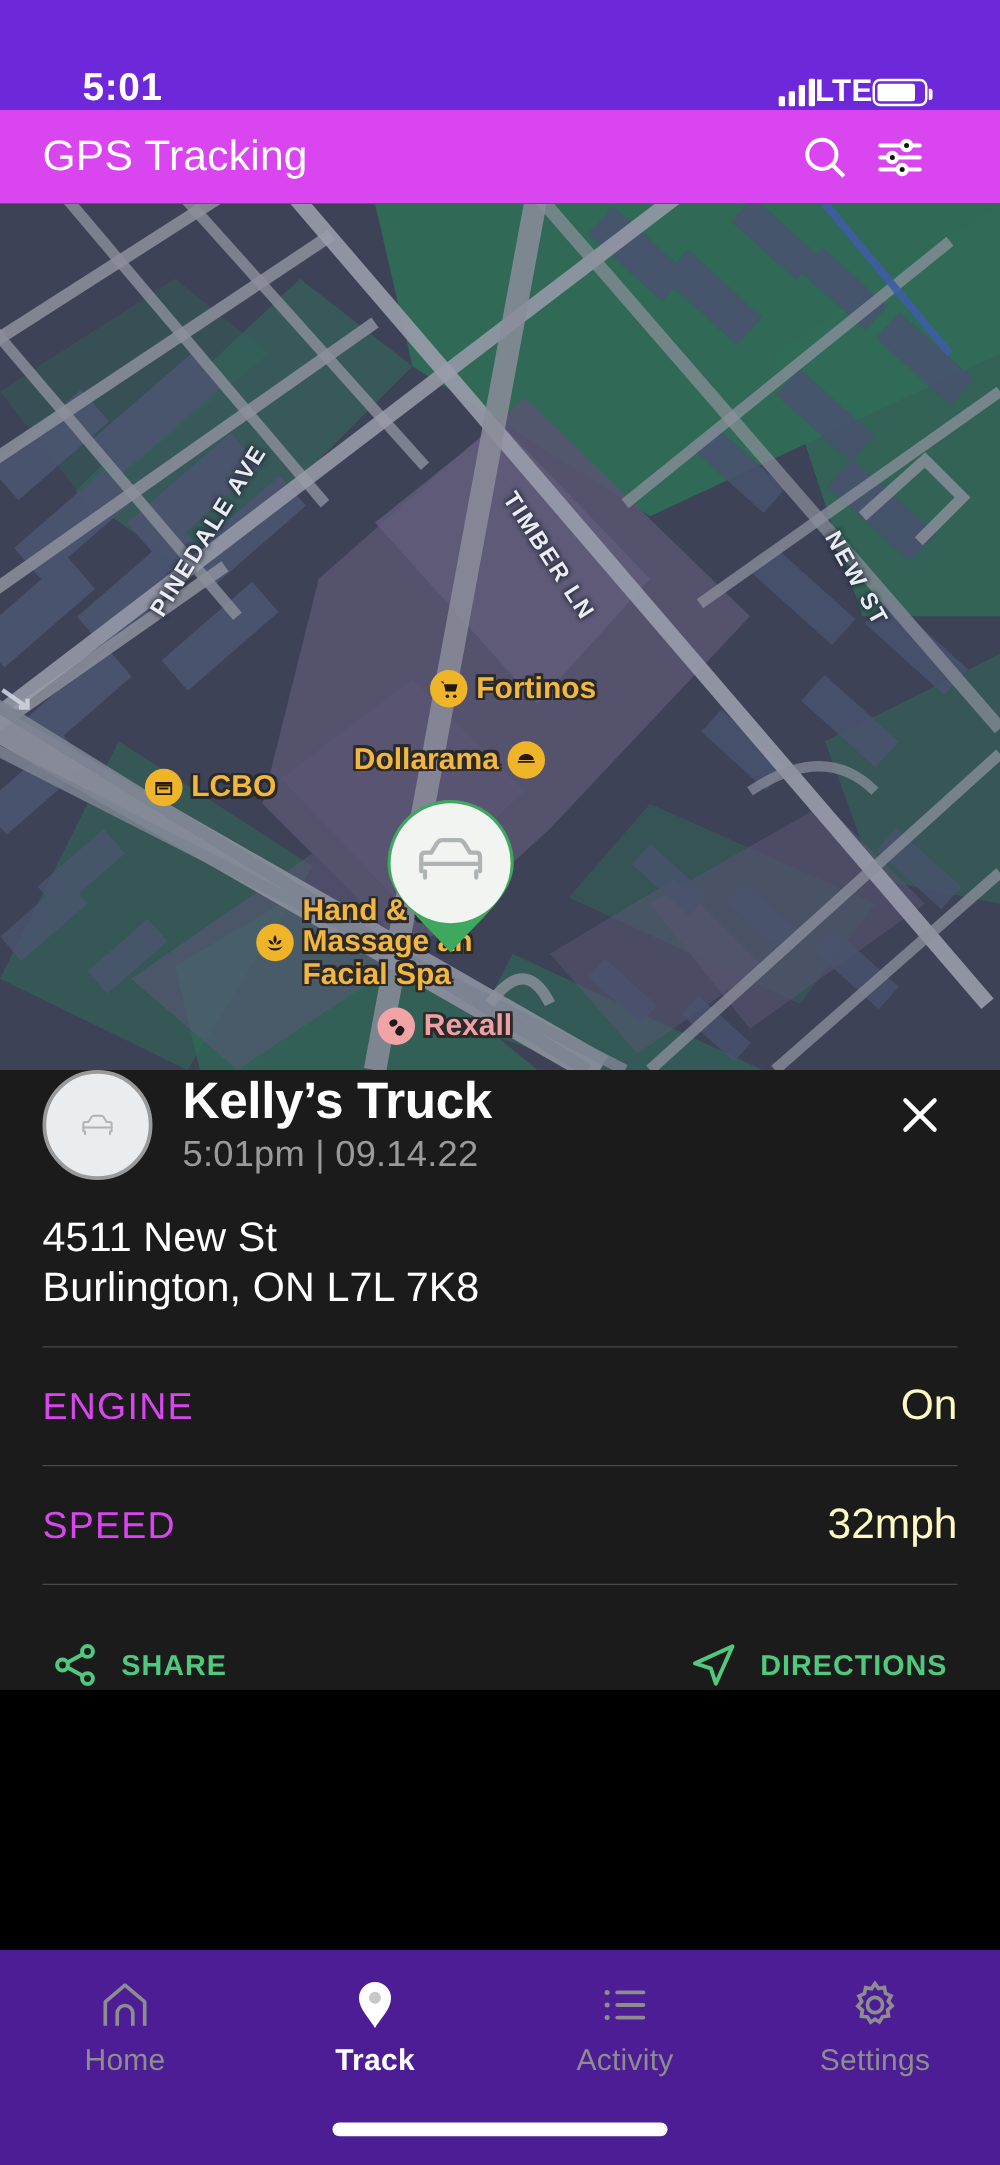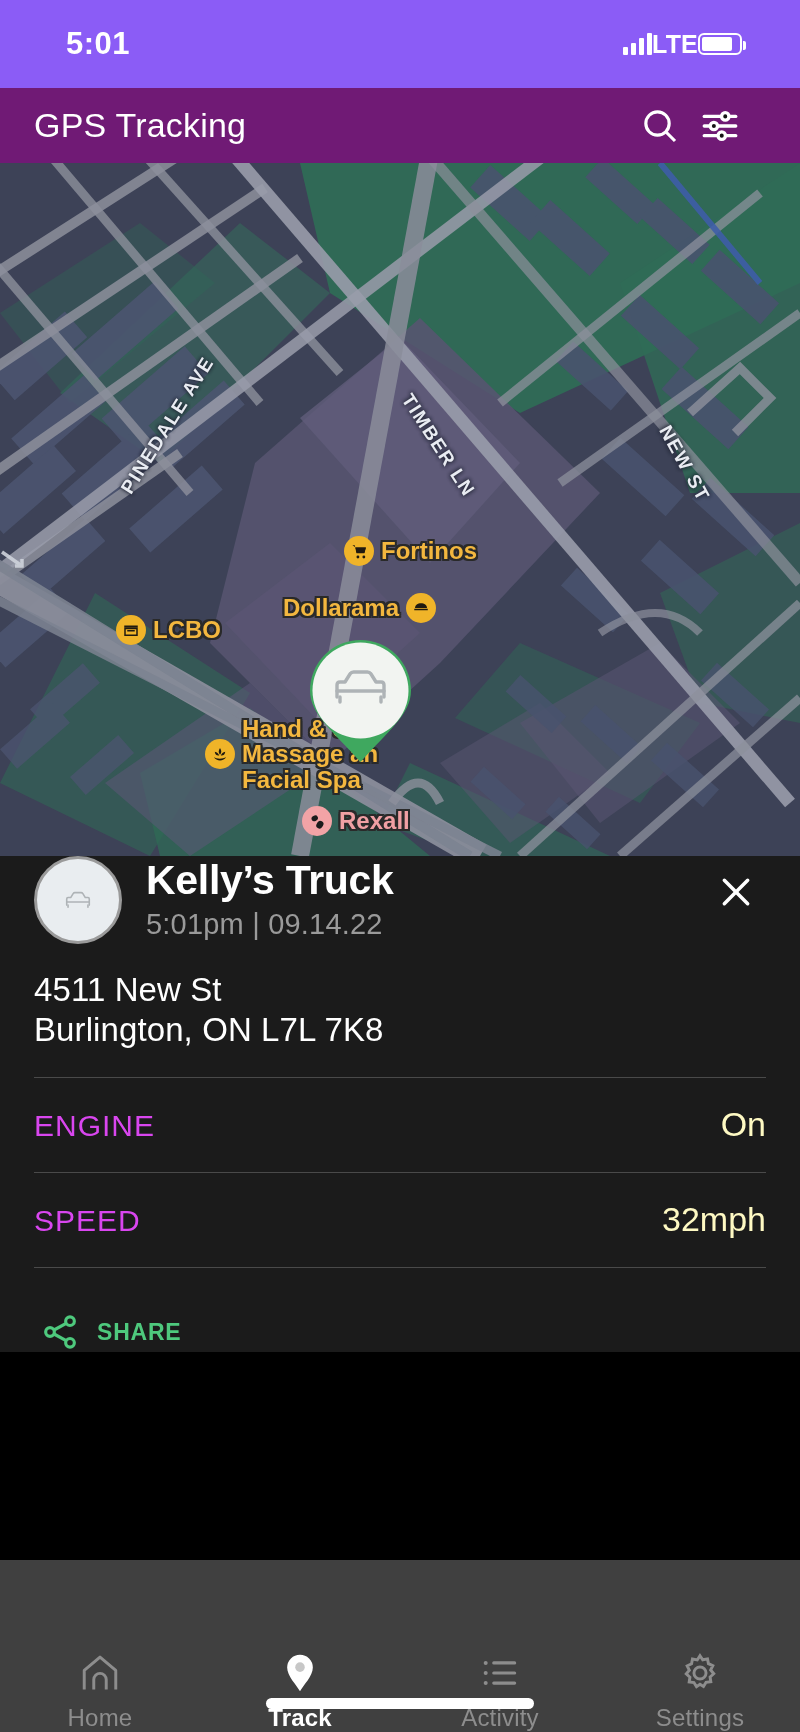--- a/index.html
+++ b/index.html
@@ -5,40 +5,40 @@
   * { margin:0; padding:0; box-sizing:border-box; }
   html,body { background:#000; }
   body {
     width:800px; height:1732px;
     font-family:"Liberation Sans", sans-serif;
     color:#fff; overflow:hidden; position:relative;
   }
 
   
   .statusbar{
-    height:88px; background:#8b5cf6;
-    display:flex; align-items:center; justify-content:space-between;
+    height:88px; background:#6d28d9;
+    display:flex; align-items:flex-end; justify-content:space-between;
     padding:0 58px 0 66px;
   }
   .status-time{ font-size:31px; font-weight:600; letter-spacing:.5px; color:#fff; }
   .status-right{ display:flex; align-items:center; }
   .bars{ display:flex; align-items:flex-end; gap:3px; height:22px; }
   .bars i{ display:block; width:5px; background:#fff; border-radius:1px; }
   .bars i:nth-child(1){height:8px}
   .bars i:nth-child(2){height:12px}
   .bars i:nth-child(3){height:17px}
   .bars i:nth-child(4){height:22px}
   .lte{ font-size:25px; font-weight:600; letter-spacing:.2px; }
   .battery{ position:relative; width:44px; height:22px; border:2.5px solid #fff; border-radius:6px; padding:2px; }
   .battery b{ display:block; height:100%; width:82%; background:#fff; border-radius:2px; }
   .battery:after{ content:""; position:absolute; right:-6px; top:6px; width:3px; height:9px; background:#fff; border-radius:0 2px 2px 0; }
 
   
   .appbar{
-    height:75px; background:#701a75;
+    height:75px; background:#d946ef;
     display:flex; align-items:center; padding:0 50px 0 34px;
   }
   .app-title{ font-size:34px; font-weight:400; color:#fff; flex:1; letter-spacing:.2px; }
   .appbar-btn{ width:60px; height:60px; display:flex; align-items:center; justify-content:center; }
 
   
   .map{
     position:relative; width:800px; height:693px;
     background:#3d4257; overflow:hidden;
   }
@@ -95,21 +95,21 @@
 
   .actions{ display:flex; align-items:center; padding:44px 0 0; }
   .action{ display:flex; align-items:center; gap:17px; }
   .action.share{ margin-left:6px; }
   .action.dirs{ margin-left:auto; margin-right:8px; }
   .action-label{ color:#4ec97d; font-size:23px; font-weight:600; letter-spacing:.8px; }
 
   
   .tabbar{
     position:absolute; left:0; bottom:0; width:800px; height:172px;
-    background:#404040; display:flex; align-items:flex-end; padding-top:22px;
+    background:#4c1d95; display:flex; align-items:flex-start; padding-top:22px;
   }
   .tab{ flex:1; display:flex; flex-direction:column; align-items:center; gap:9px; }
   .tab-label{ font-size:24px; color:#8d8d8d; letter-spacing:.2px; }
   .tab.active .tab-label{ color:#fff; font-weight:700; }
   .home-indicator{
     position:absolute; left:50%; transform:translateX(-50%); bottom:23px;
     width:268px; height:11px; border-radius:6px; background:#fff;
   }
 </style>
 </head>
@@ -380,20 +380,26 @@
     <div class="action share">
       <svg width="40" height="40" viewBox="0 0 24 24" fill="none" stroke="#4ec97d" stroke-width="1.9">
         <circle cx="18" cy="5.5" r="2.6"></circle>
           <circle cx="6" cy="12" r="2.6"></circle>
           <circle cx="18" cy="18.5" r="2.6"></circle>
         <line x1="8.4" y1="10.8" x2="15.7" y2="6.8"></line>
           <line x1="8.4" y1="13.2" x2="15.7" y2="17.2"></line>
       </svg>
       <span class="action-label">SHARE</span>
     </div>
+    <div class="action dirs">
+      <svg width="40" height="40" viewBox="0 0 24 24" fill="none" stroke="#4ec97d" stroke-width="1.9" stroke-linejoin="round">
+        <path d="M21 3 L3 11.2 L10.6 13.6 L13 21 Z"></path>
+      </svg>
+      <span class="action-label">DIRECTIONS</span>
+    </div>
   </div>
 </div>
 
 <div class="tabbar">
   <div class="tab">
     <svg width="44" height="44" viewBox="0 0 24 24" fill="none" stroke="#8d8d8d" stroke-width="1.6" stroke-linejoin="round">
       <path d="M3.4 21V10.6L12 3.3l8.6 7.3V21"></path>
         <path d="M8.6 21v-5.4a3.4 3.4 0 0 1 6.8 0V21"></path>
     </svg>
     <span class="tab-label">Home</span>

